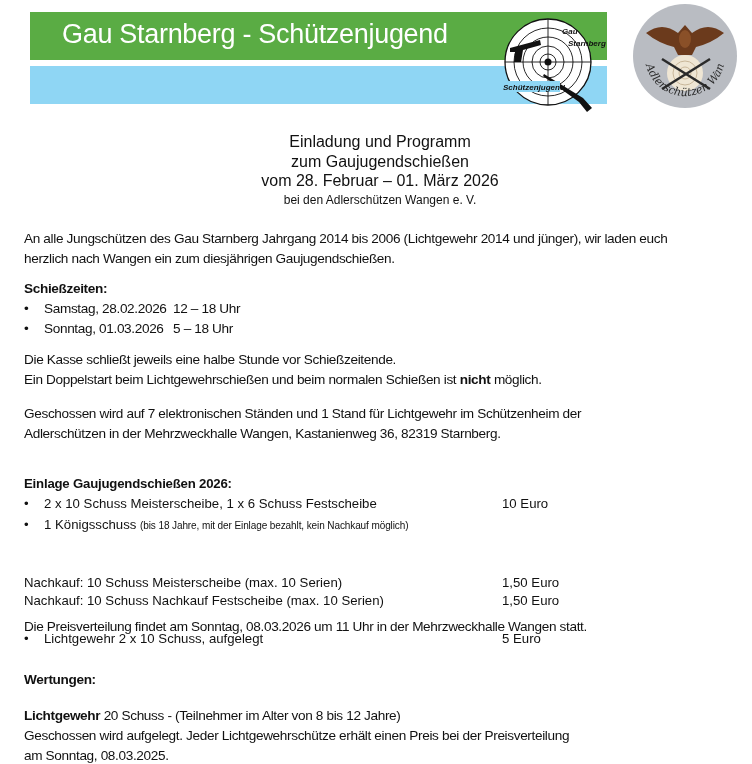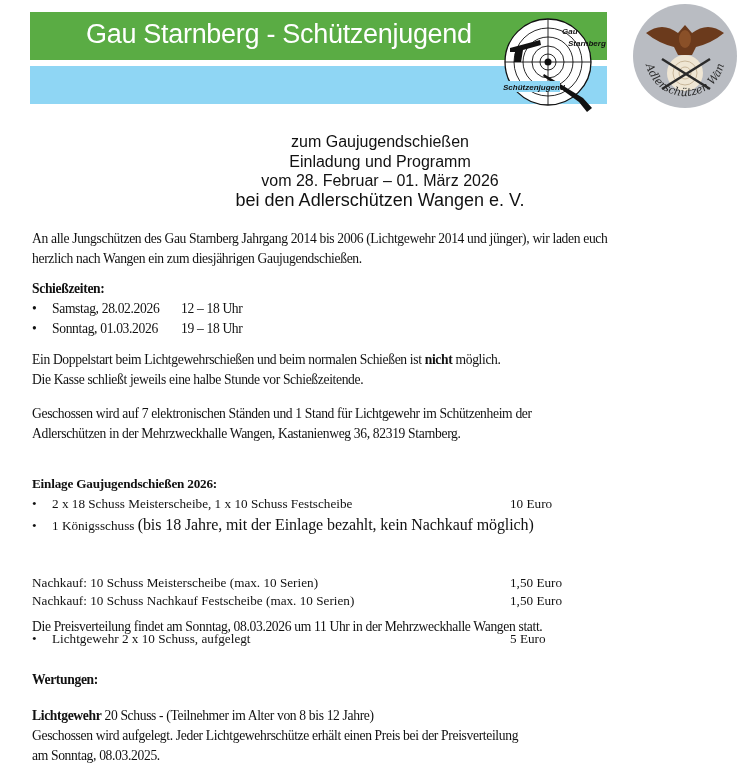--- a/index.html
+++ b/index.html
@@ -6,37 +6,37 @@
     body {
       width: 752px; height: 764px; position: relative; overflow: hidden;
       font-family: "Liberation Sans Narrow", "Liberation Sans", sans-serif;
       color: #111111;
     }
     .banner { position: absolute; left: 30px; top: 12px; width: 577px; height: 92px; }
     .band-green { position: absolute; left: 0; top: 0; width: 577px; height: 48px; background: #5aac44; }
     .band-white { position: absolute; left: 0; top: 48px; width: 577px; height: 6px; background: #ffffff; }
     .band-blue { position: absolute; left: 0; top: 54px; width: 577px; height: 38px; background: #8fd6f4; }
     .banner-title {
-      position: absolute; left: 56px; top: 7px; color: #ffffff;
+      position: absolute; left: 32px; top: 7px; color: #ffffff;
       font-family: "Liberation Sans", sans-serif; font-size: 27px; letter-spacing: -0.3px;
       white-space: nowrap;
     }
     .target-logo { position: absolute; left: 488px; top: 12px; width: 124px; height: 104px; }
     .club-logo { position: absolute; left: 632px; top: 3px; width: 106px; height: 106px; }
 
     .doc { position: absolute; left: 20px; top: 0; width: 720px; font-size: 14.3px; line-height: 20px; }
     .heading-block { position: absolute; left: 0; top: 132px; width: 720px; text-align: center; }
     .heading-block .h1 { font-size: 16px; line-height: 19.5px; }
-    .heading-block .h2 { font-size: 18px; line-height: 19px; }
-    .p { position: absolute; left: 12px; width: 720px; white-space: nowrap; font-family: Liberation Serif, serif; font-size: 13.6px; letter-spacing: -0.35px; }
+    .heading-block .h2 { font-size: 12px; line-height: 19px; }
+    .p { position: absolute; left: 4px; width: 720px; white-space: nowrap; font-family: Liberation Sans, sans-serif; font-size: 13.6px; letter-spacing: -0.35px; }
     .b { font-weight: bold; }
     .bullet { display: inline-block; width: 20px; }
     .row { position: relative; height: 20px; white-space: nowrap; }
     .price { position: absolute; left: 478px; top: 0; text-align: right; }
-    .small { font-size: 16px; letter-spacing: -0.1px; }
+    .small { font-size: 10px; letter-spacing: -0.1px; }
     .times span.t { display: inline-block; width: 129px; }
   </style>
 </head>
 <body>
 
 <div class="banner">
   <div class="band-green"></div>
   <div class="band-white"></div>
   <div class="band-blue"></div>
   <div class="banner-title">Gau Starnberg - Schützenjugend</div>
@@ -70,55 +70,55 @@
   <ellipse cx="53" cy="36" rx="6" ry="9" fill="#8a5028"></ellipse>
   <line x1="30" y1="56" x2="78" y2="86" stroke="#2a2a2a" stroke-width="2.5"></line>
   <line x1="78" y1="56" x2="30" y2="86" stroke="#2a2a2a" stroke-width="2.5"></line>
   <path id="arcText" d="M14 62 A40 40 0 0 0 92 62" fill="none"></path>
   <text font-family="DejaVu Serif, serif" font-size="11" font-style="italic" fill="#2a2a2a"><textPath href="#arcText">Adlerschützen Wangen</textPath></text>
 </svg>
 
 <div class="doc">
 
   <div class="heading-block">
+    <div class="h1">Einladung und Programm</div>
     <div class="h1">zum Gaujugendschießen</div>
-    <div class="h1">Einladung und Programm</div>
     <div class="h1">vom 28. Februar – 01. März 2026</div>
     <div class="h2">bei den Adlerschützen Wangen e. V.</div>
   </div>
 
   <div class="p" style="top:229px;">
     <div>An alle Jungschützen des Gau Starnberg Jahrgang 2014 bis 2006 (Lichtgewehr 2014 und jünger), wir laden euch</div>
     <div>herzlich nach Wangen ein zum diesjährigen Gaujugendschießen.</div>
   </div>
 
   <div class="p times" style="top:279px;">
     <div class="b">Schießzeiten:</div>
     <div class="row">
       <span class="bullet">•</span><span class="t">Samstag, 28.02.2026</span><span>12 – 18 Uhr</span>
     </div>
     <div class="row">
-      <span class="bullet">•</span><span class="t">Sonntag, 01.03.2026</span><span>19 – 18 Uhr</span>
+      <span class="bullet">•</span><span class="t">Sonntag, 01.03.2026</span><span>5 – 18 Uhr</span>
     </div>
   </div>
 
   <div class="p" style="top:350px;">
+    <div>Die Kasse schließt jeweils eine halbe Stunde vor Schießzeitende.</div>
     <div><span>Ein Doppelstart beim Lichtgewehrschießen und beim normalen Schießen ist </span><span class="b">nicht</span><span> möglich.</span></div>
-    <div>Die Kasse schließt jeweils eine halbe Stunde vor Schießzeitende.</div>
   </div>
 
   <div class="p" style="top:404px;">
     <div>Geschossen wird auf 7 elektronischen Ständen und 1 Stand für Lichtgewehr im Schützenheim der</div>
     <div>Adlerschützen in der Mehrzweckhalle Wangen, Kastanienweg 36, 82319 Starnberg.</div>
   </div>
 
   <div class="p" style="top:474px; font-size:13.2px; letter-spacing:0;">
     <div class="b" style="letter-spacing:-0.2px;">Einlage Gaujugendschießen 2026:</div>
     <div class="row" style="height:21px;">
-      <span class="bullet">•</span><span>2 x 18 Schuss Meisterscheibe, 1 x 10 Schuss Festscheibe</span>
+      <span class="bullet">•</span><span>2 x 10 Schuss Meisterscheibe, 1 x 6 Schuss Festscheibe</span>
       <span class="price">10 Euro</span>
     </div>
     <div class="row" style="height:18px;">
       <span class="bullet">•</span><span>1 Königsschuss</span> <span class="small">(bis 18 Jahre, mit der Einlage bezahlt, kein Nachkauf möglich)</span>
     </div>
     <div class="row" style="height:18px;margin-top:40px;">
       <span>Nachkauf: 10 Schuss Meisterscheibe (max. 10 Serien)</span>
       <span class="price">1,50 Euro</span>
     </div>
     <div class="row" style="height:38px;">

